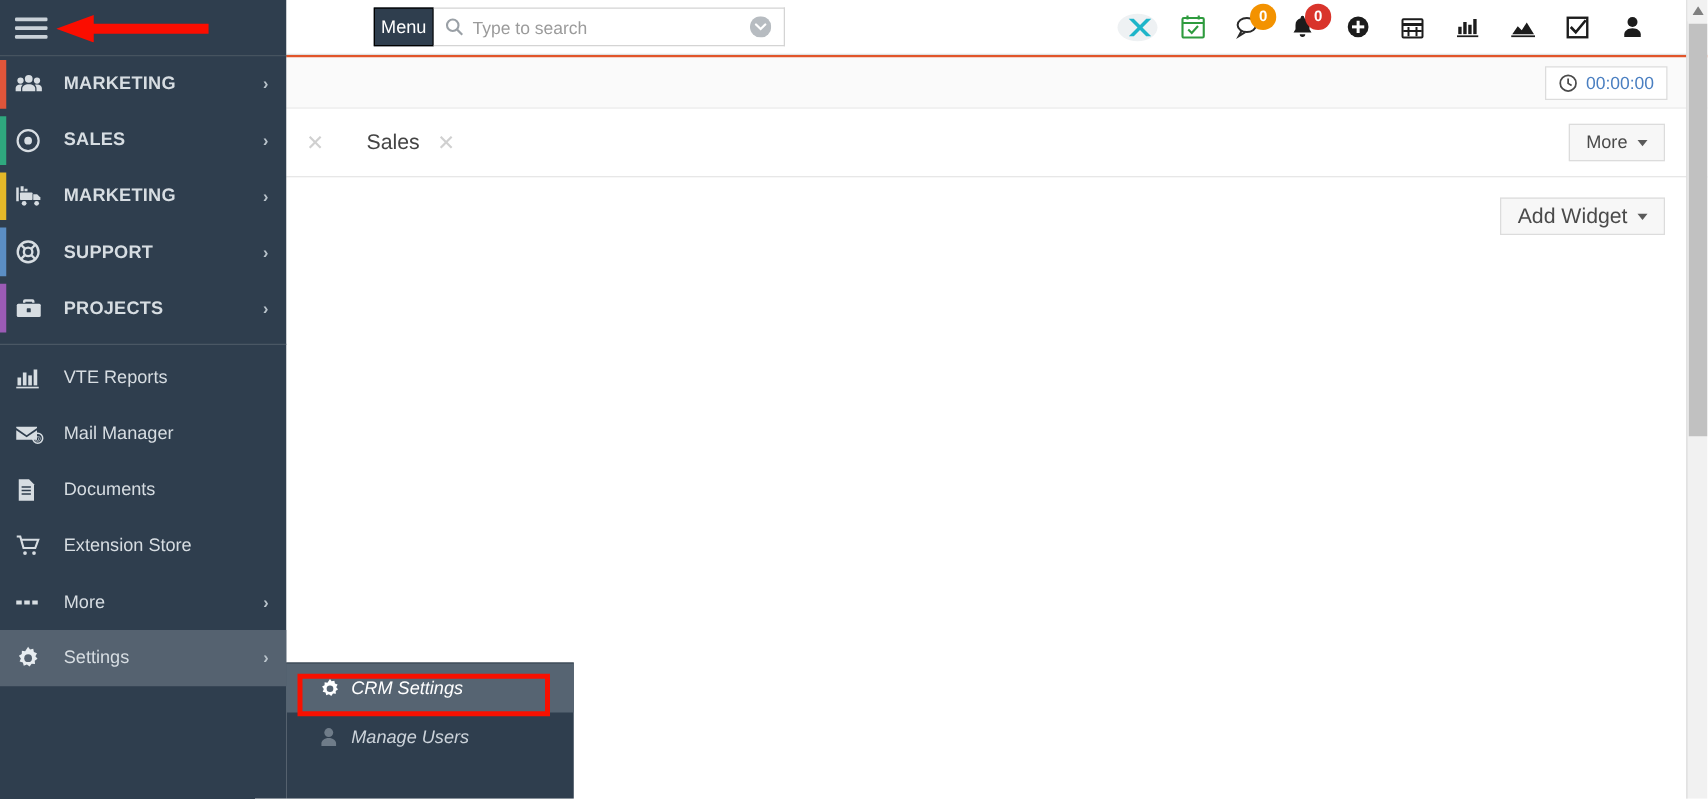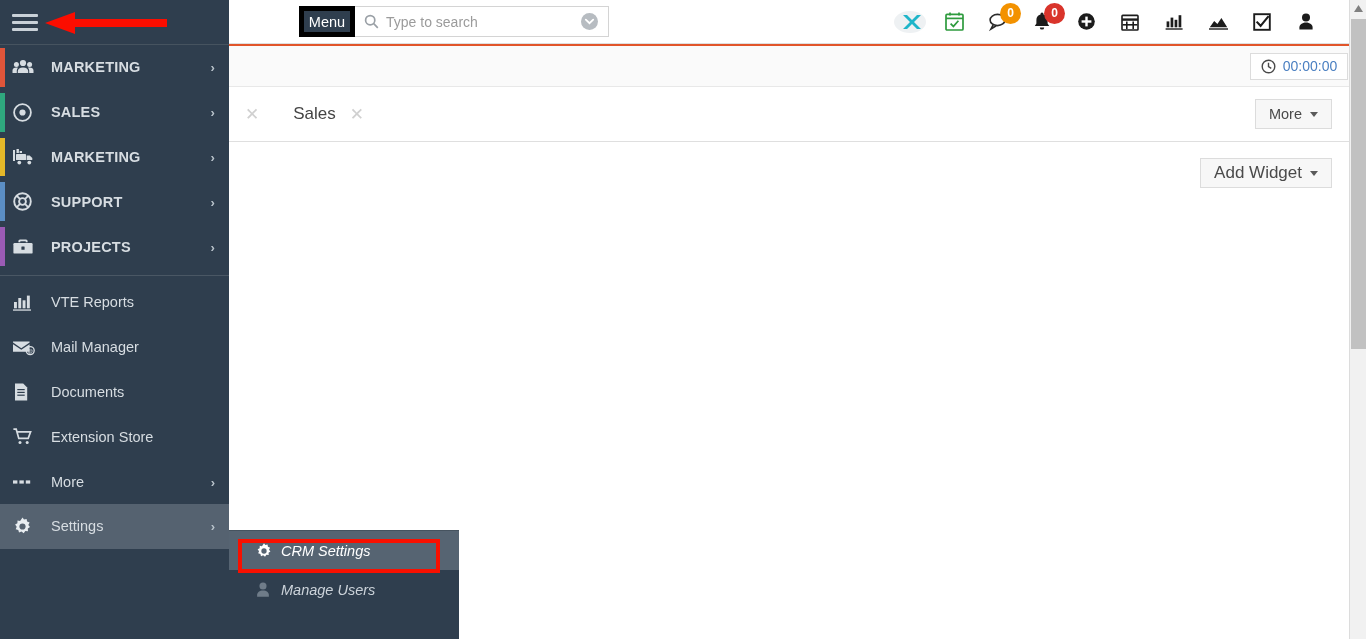--- a/index.html
+++ b/index.html
@@ -64,29 +64,29 @@
   
   #header {
     position: absolute; left: 229px; top: 0; right: 0; height: 44px;
     background: #ffffff;
     border-bottom: 1px solid #dfdfdf;
     display: flex; align-items: center;
     z-index: 10;
   }
   #menu-btn {
     margin-left: 70px;
-    width: 56px; height: 31px;
+    width: 48px; height: 31px;
     background: #2f3e4e; color: #ffffff;
     font-size: 14.5px;
     display: flex; align-items: center; justify-content: center;
     cursor: pointer;
-    border: 5px solid #000000;
+    border: 1px solid #000000;
   }
   #search-wrap {
-    width: 254px; height: 31px;
+    width: 281px; height: 31px;
     border: 1px solid #d4d4d4; border-left: none;
     display: flex; align-items: center;
     position: relative; background: #fff;
   }
   #search-ico { margin: 0 7px 0 9px; color: #9aa0a6; display: flex; }
   #search-input {
     border: none; outline: none; flex: 1;
     font-size: 14px; color: #333;
     font-family: "Liberation Sans", sans-serif;
   }
@@ -117,21 +117,21 @@
   
   #main {
     position: absolute; left: 229px; top: 44px; right: 0; bottom: 0;
     background: #ffffff;
   }
   #orange-rule { height: 2px; background: #e1552a; }
   #timer-band {
     height: 41px; background: #fafafa;
     border-bottom: 1px solid #e8e8e8;
     display: flex; align-items: center; justify-content: flex-end;
-    padding-right: 18px;
+    padding-right: 32px;
   }
   #timer-btn {
     height: 27px; min-width: 98px;
     border: 1px solid #dcdcdc; background: #ffffff;
     display: flex; align-items: center; justify-content: center;
     gap: 7px; font-size: 14px; color: #4a7fc1;
     cursor: pointer;
   }
   #timer-btn .clk { color: #4a4a4a; display: flex; }
 

